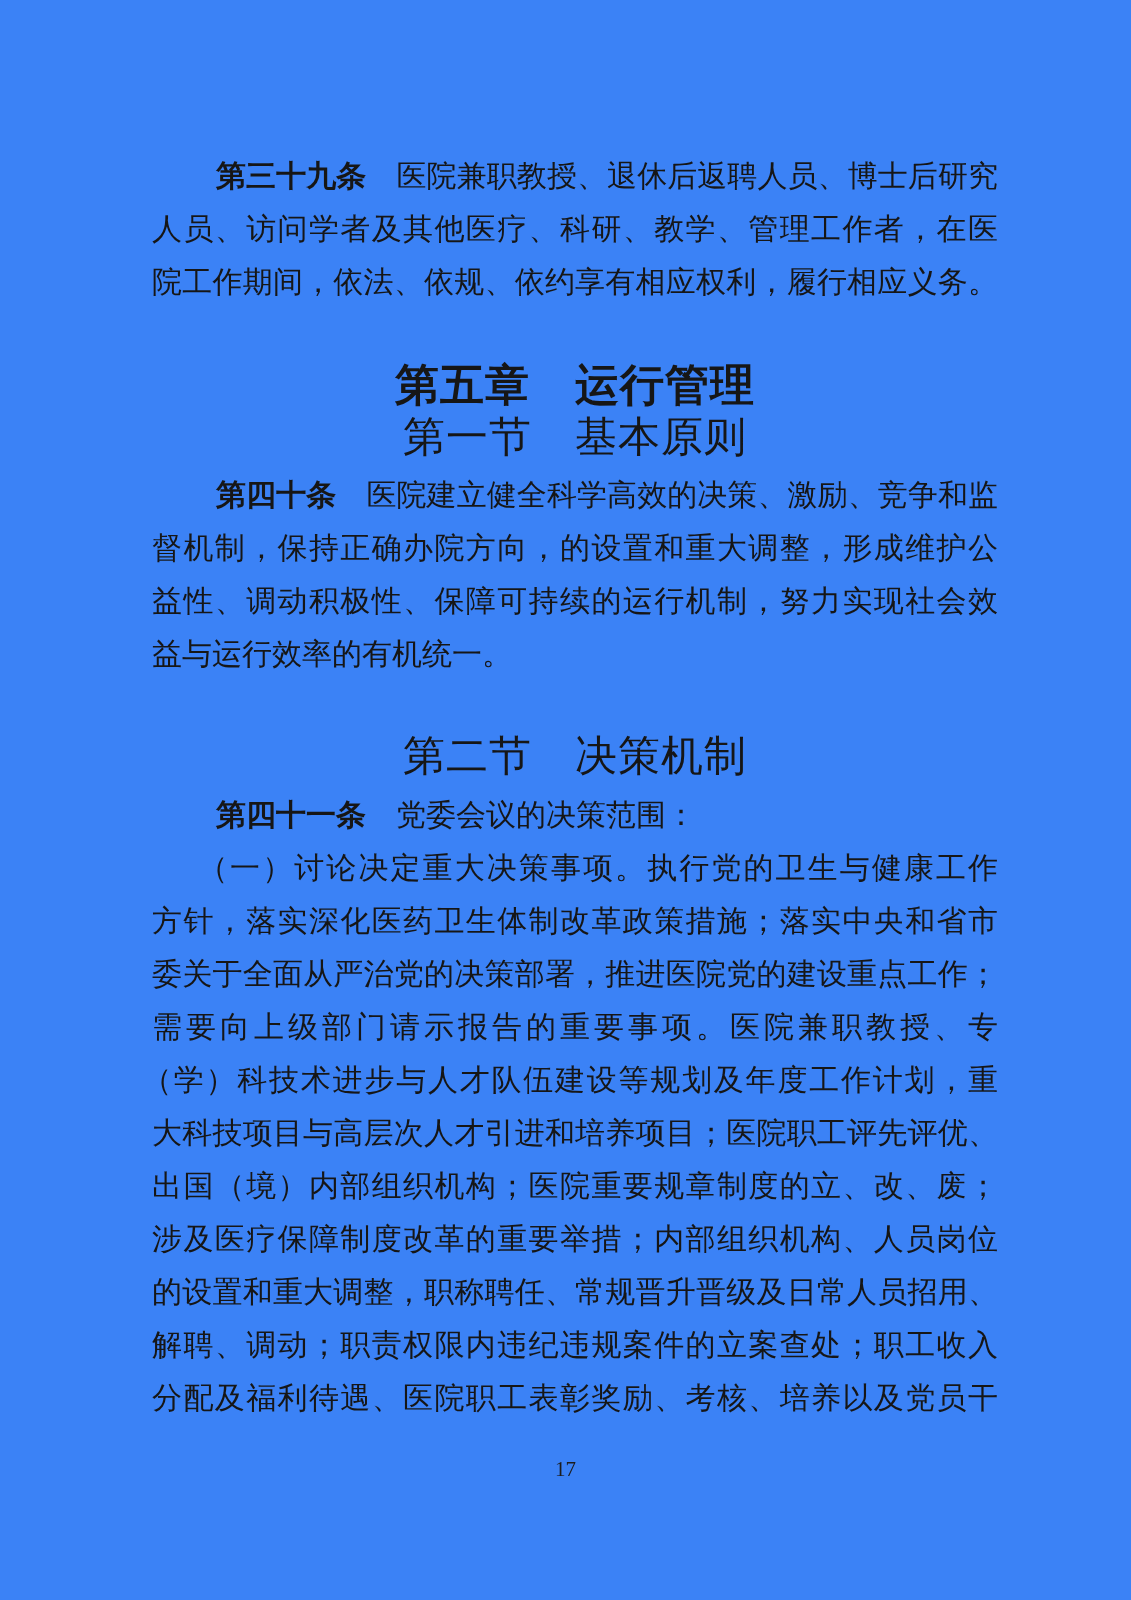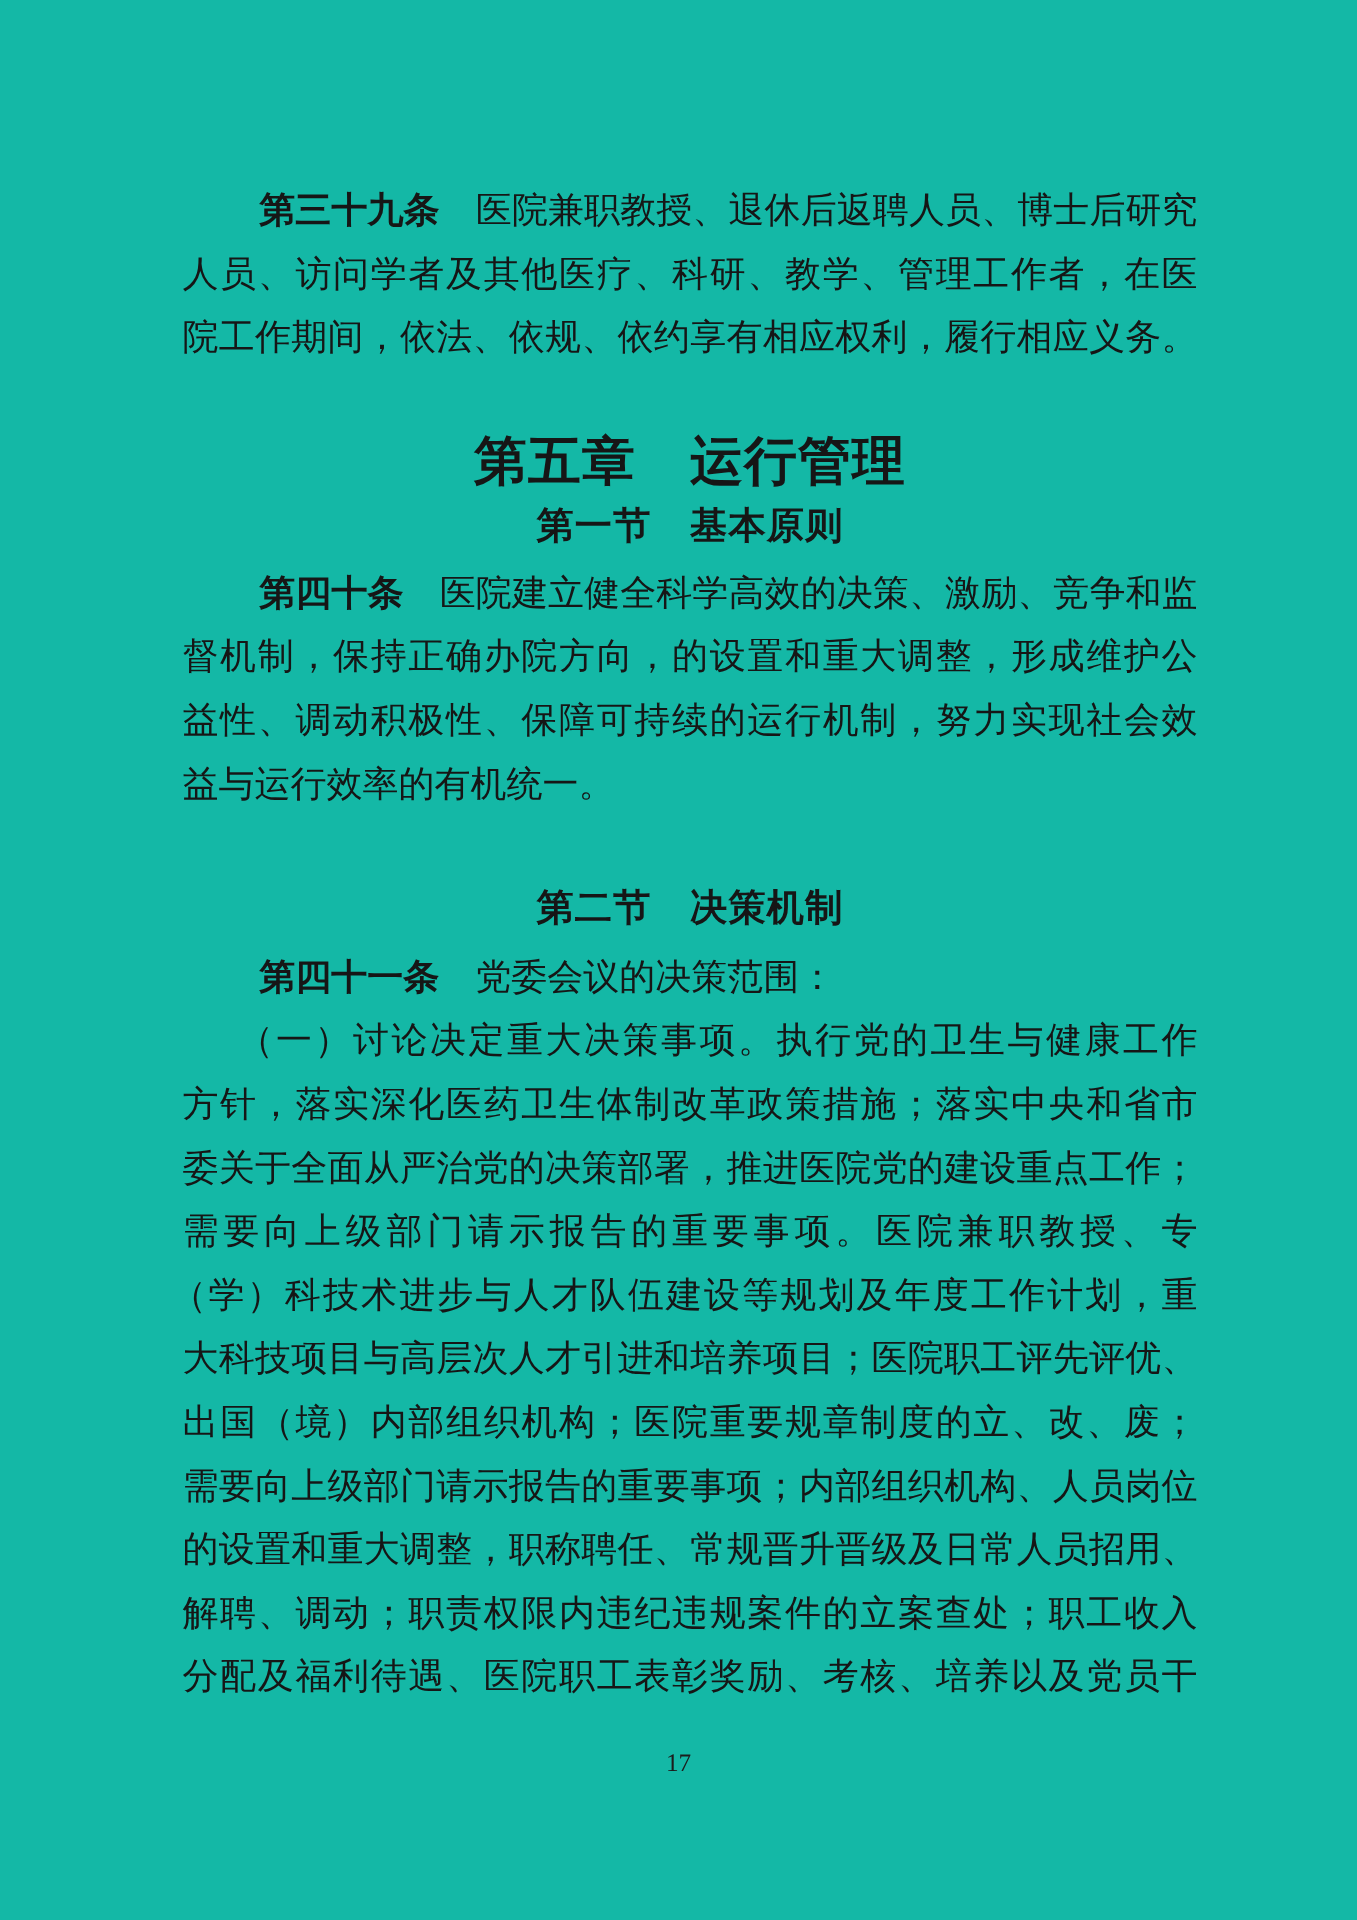--- a/index.html
+++ b/index.html
@@ -1,19 +1,19 @@
 <!DOCTYPE html>
 <html lang="zh"><head>
 <meta charset="utf-8">
 <style>
   html,body{margin:0;padding:0;background:#ffffff;}
   .page{
     position:relative;
     width:1131px;height:1600px;
-    background:#14b8a6;
+    background:#3b82f6;
     color:#161616;
     font-family:"Liberation Serif", serif;
     overflow:hidden;
   }
   .content{
     position:absolute;
     left:152px;top:149px;
     width:846px;
   }
   .paragraph{}
@@ -39,23 +39,23 @@
   }
   .h1{
     font-size:44px;
     line-height:53px;
     font-weight:800;
     text-align:center;
     font-family:"Liberation Sans", sans-serif;
     letter-spacing:1px;
   }
   .h2{
-    font-size:31px;
+    font-size:42px;
     line-height:53px;
-    font-weight:700;
+    font-weight:400;
     text-align:center;
     font-family:"Liberation Serif", serif;
     letter-spacing:1px;
   }
   .page-number{
     position:absolute;
     left:0;right:0;
     top:1456px;
     text-align:center;
     font-size:21px;
@@ -86,20 +86,20 @@
         <div class="line ind-a"><span class="seg seg-b">第四十一条</span><span class="seg">　党委会议的决策范围：</span></div>
       </div>
       <div class="paragraph">
         <div class="line j ind-p"><span class="seg">（一）讨论决定重大决策事项。执行党的卫生与健康工作</span></div>
         <div class="line j"><span class="seg">方针，落实深化医药卫生体制改革政策措施；落实中央和省市</span></div>
         <div class="line j"><span class="seg">委关于全面从严治党的决策部署，推进医院党的建设重点工作；</span></div>
         <div class="line j"><span class="seg">需要向上级部门请示报告的重要事项。医院兼职教授、专</span></div>
         <div class="line j hang"><span class="seg">（学）科技术进步与人才队伍建设等规划及年度工作计划，重</span></div>
         <div class="line j"><span class="seg">大科技项目与高层次人才引进和培养项目；医院职工评先评优、</span></div>
         <div class="line j"><span class="seg">出国（境）内部组织机构；医院重要规章制度的立、改、废；</span></div>
-        <div class="line j"><span class="seg">需要向上级部门请示报告的重要事项；内部组织机构、人员岗位</span></div>
+        <div class="line j"><span class="seg">涉及医疗保障制度改革的重要举措；内部组织机构、人员岗位</span></div>
         <div class="line j"><span class="seg">的设置和重大调整，职称聘任、常规晋升晋级及日常人员招用、</span></div>
         <div class="line j"><span class="seg">解聘、调动；职责权限内违纪违规案件的立案查处；职工收入</span></div>
         <div class="line j"><span class="seg">分配及福利待遇、医院职工表彰奖励、考核、培养以及党员干</span></div>
       </div>
     </main>
   <div class="page-number">17</div>
 </div>
 
 </body></html>

